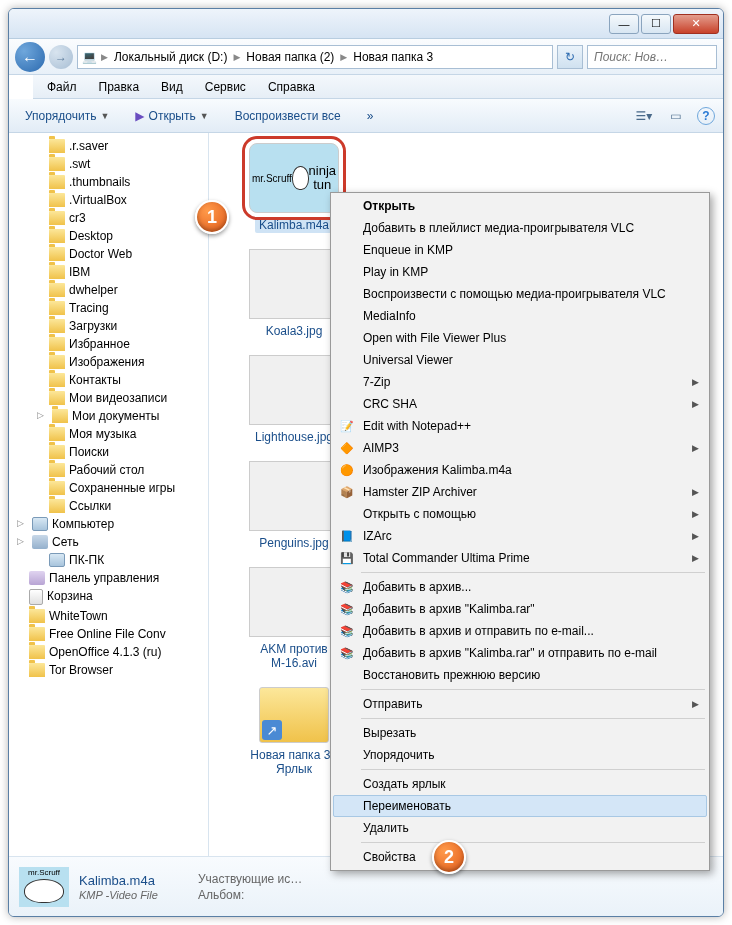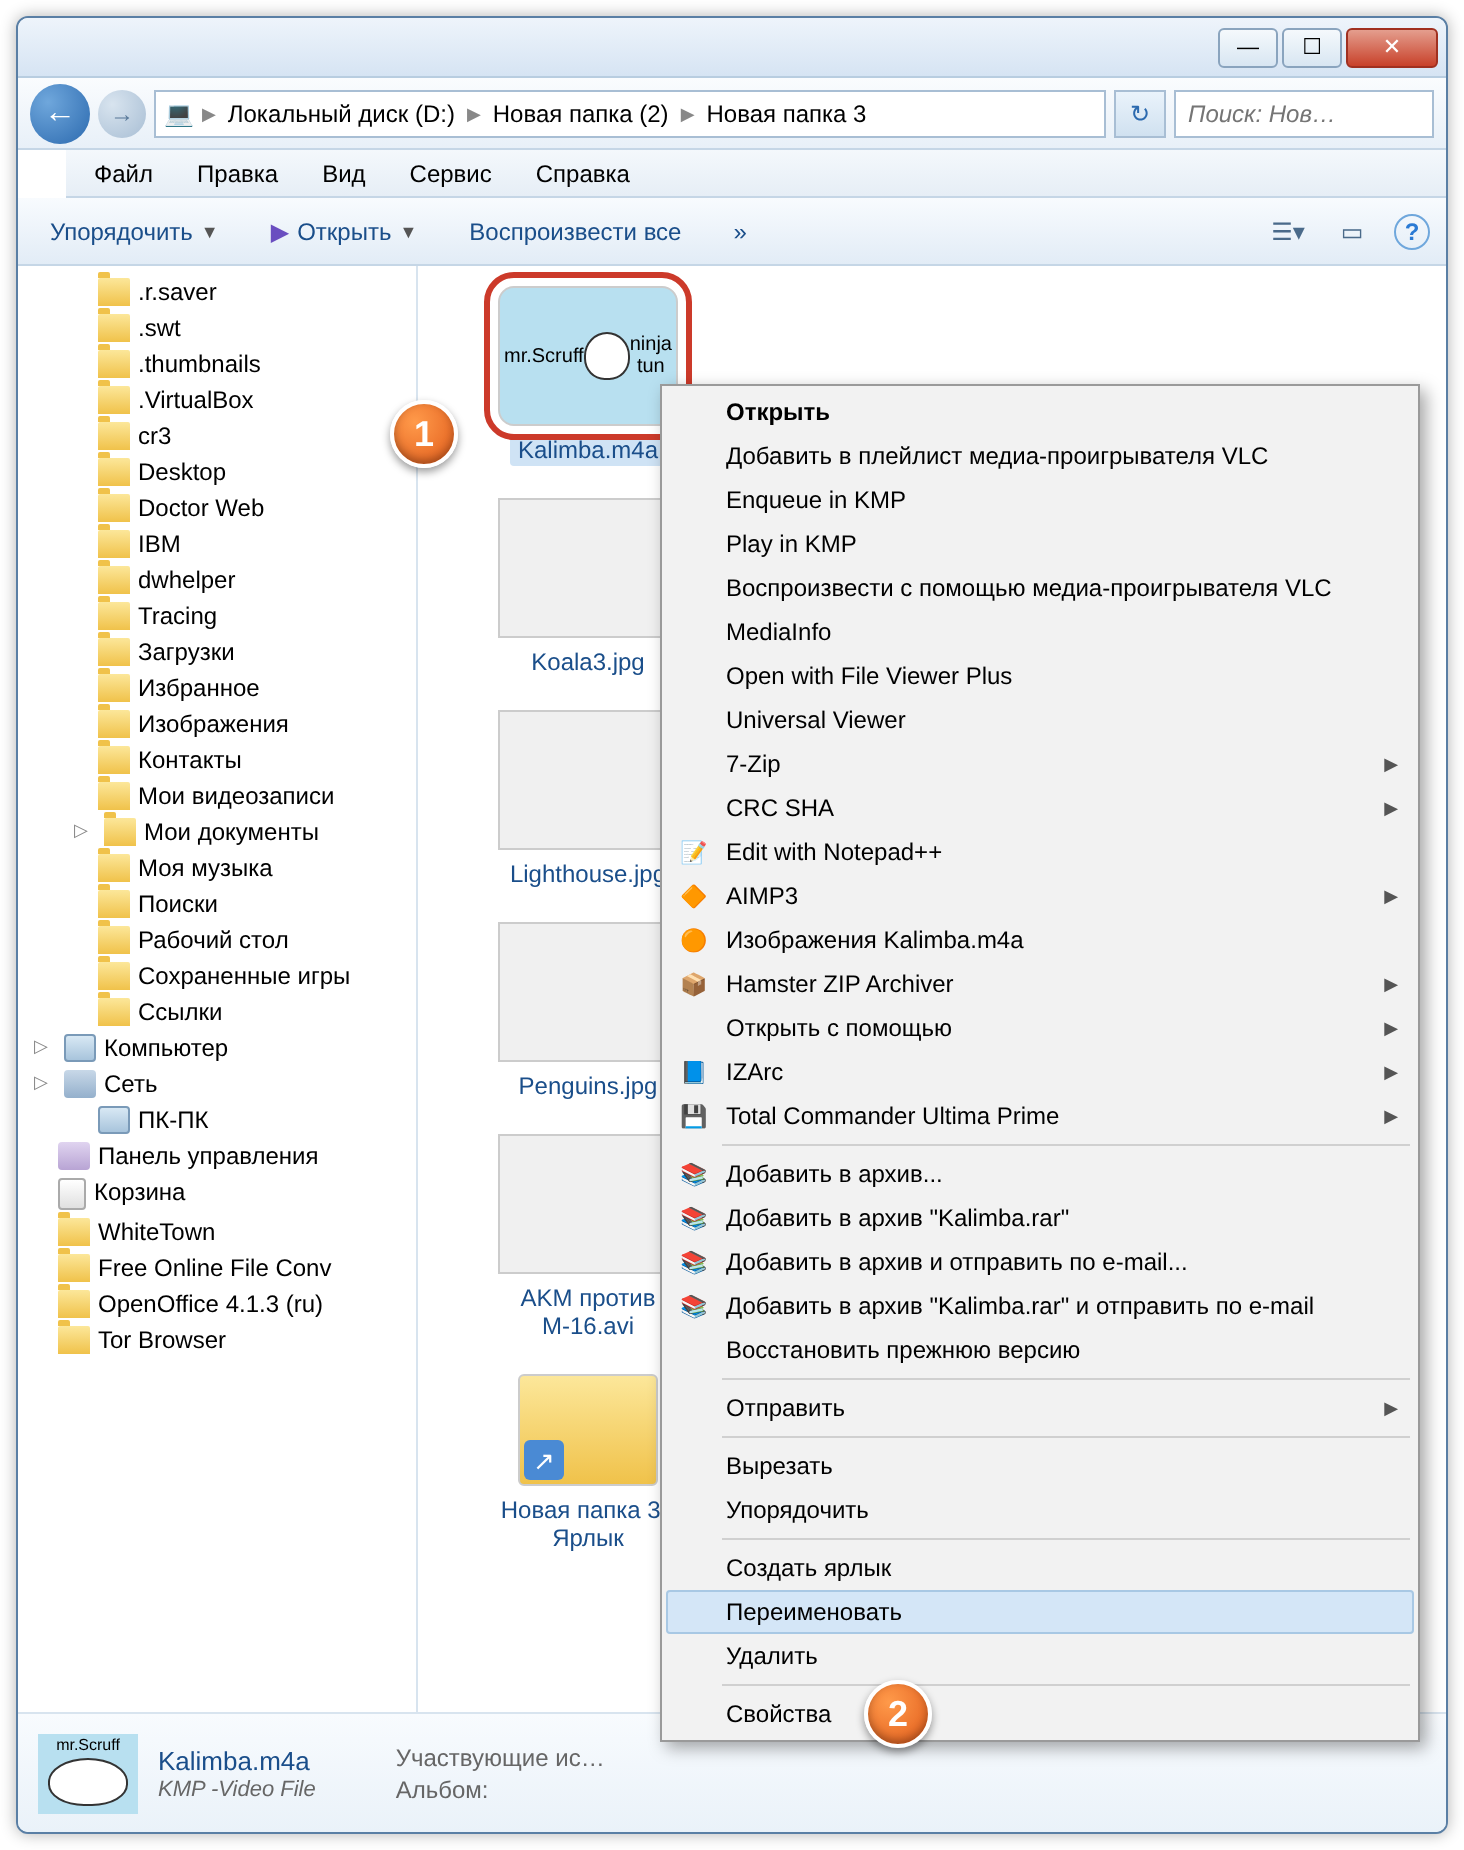--- a/index.html
+++ b/index.html
@@ -262,21 +262,21 @@
           <span class="ficon"></span>
           <span>Tor Browser</span>
         </div>
       </div>
     <div class="content">
       <div class="thumbs" id="thumbs">
           <div class="thumb selected">
             <div class="img scruff">
               <div style="font-size:10px">mr.Scruff</div>
               <div class="blob"></div>
-              <div style="font-size:10px">ninja tun</div>
+              <div style="font-size:13px">ninja tun</div>
             </div>
             <div class="lbl">Kalimba.m4a</div>
           </div>
           <div class="thumb">
             <div class="img koala"></div>
             <div class="lbl">Koala3.jpg</div>
           </div>
           <div class="thumb">
             <div class="img light"></div>
             <div class="lbl">Lighthouse.jpg</div>

